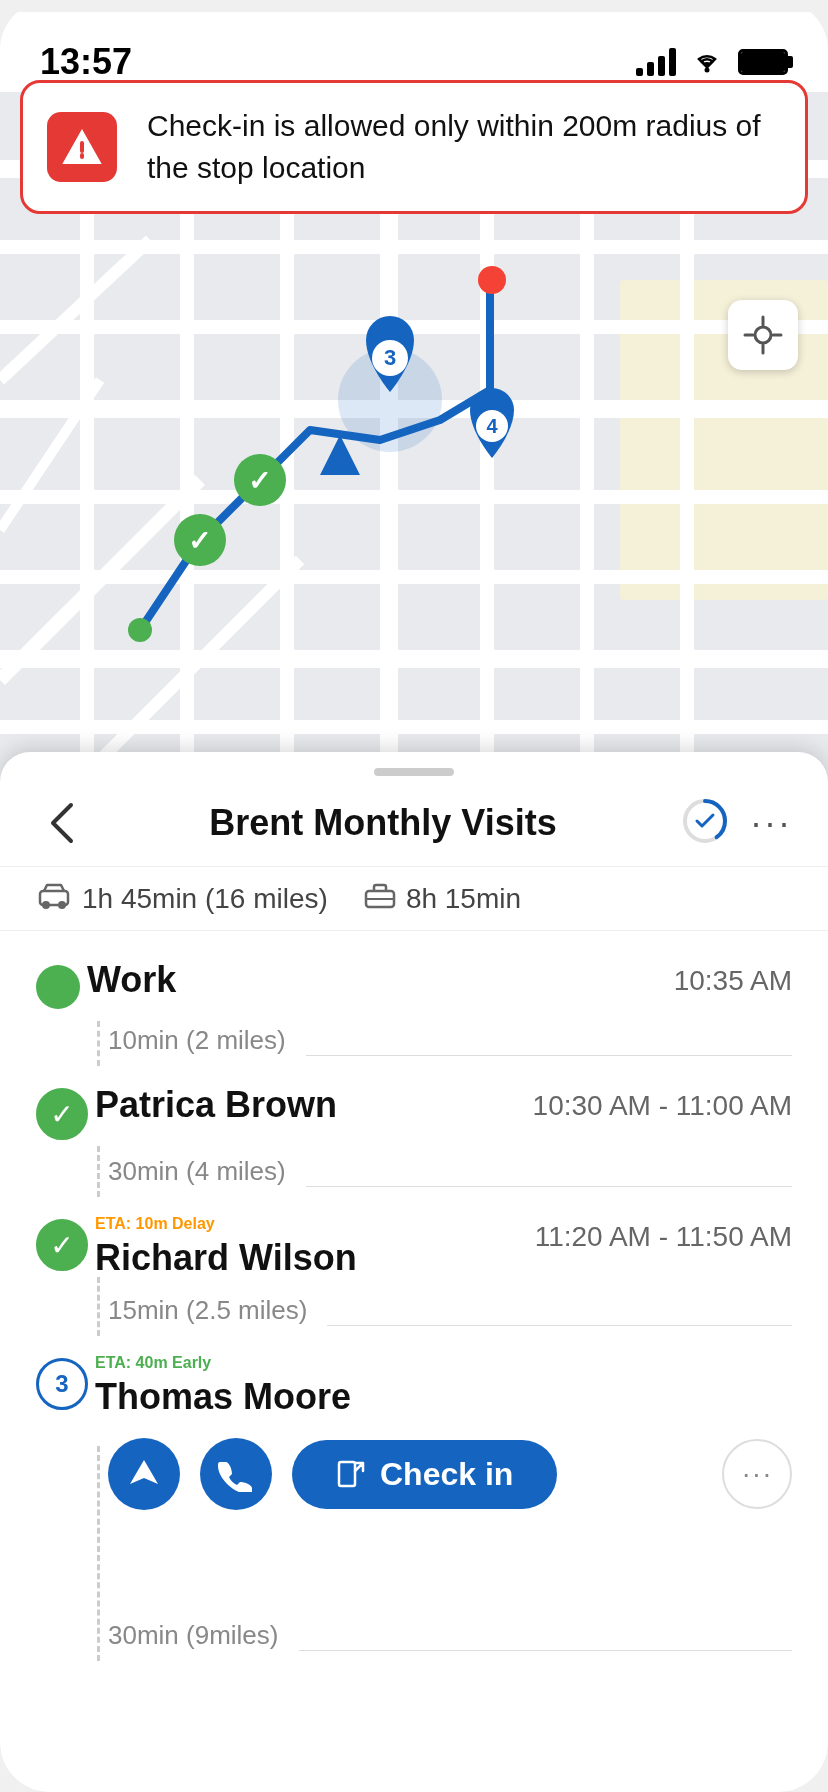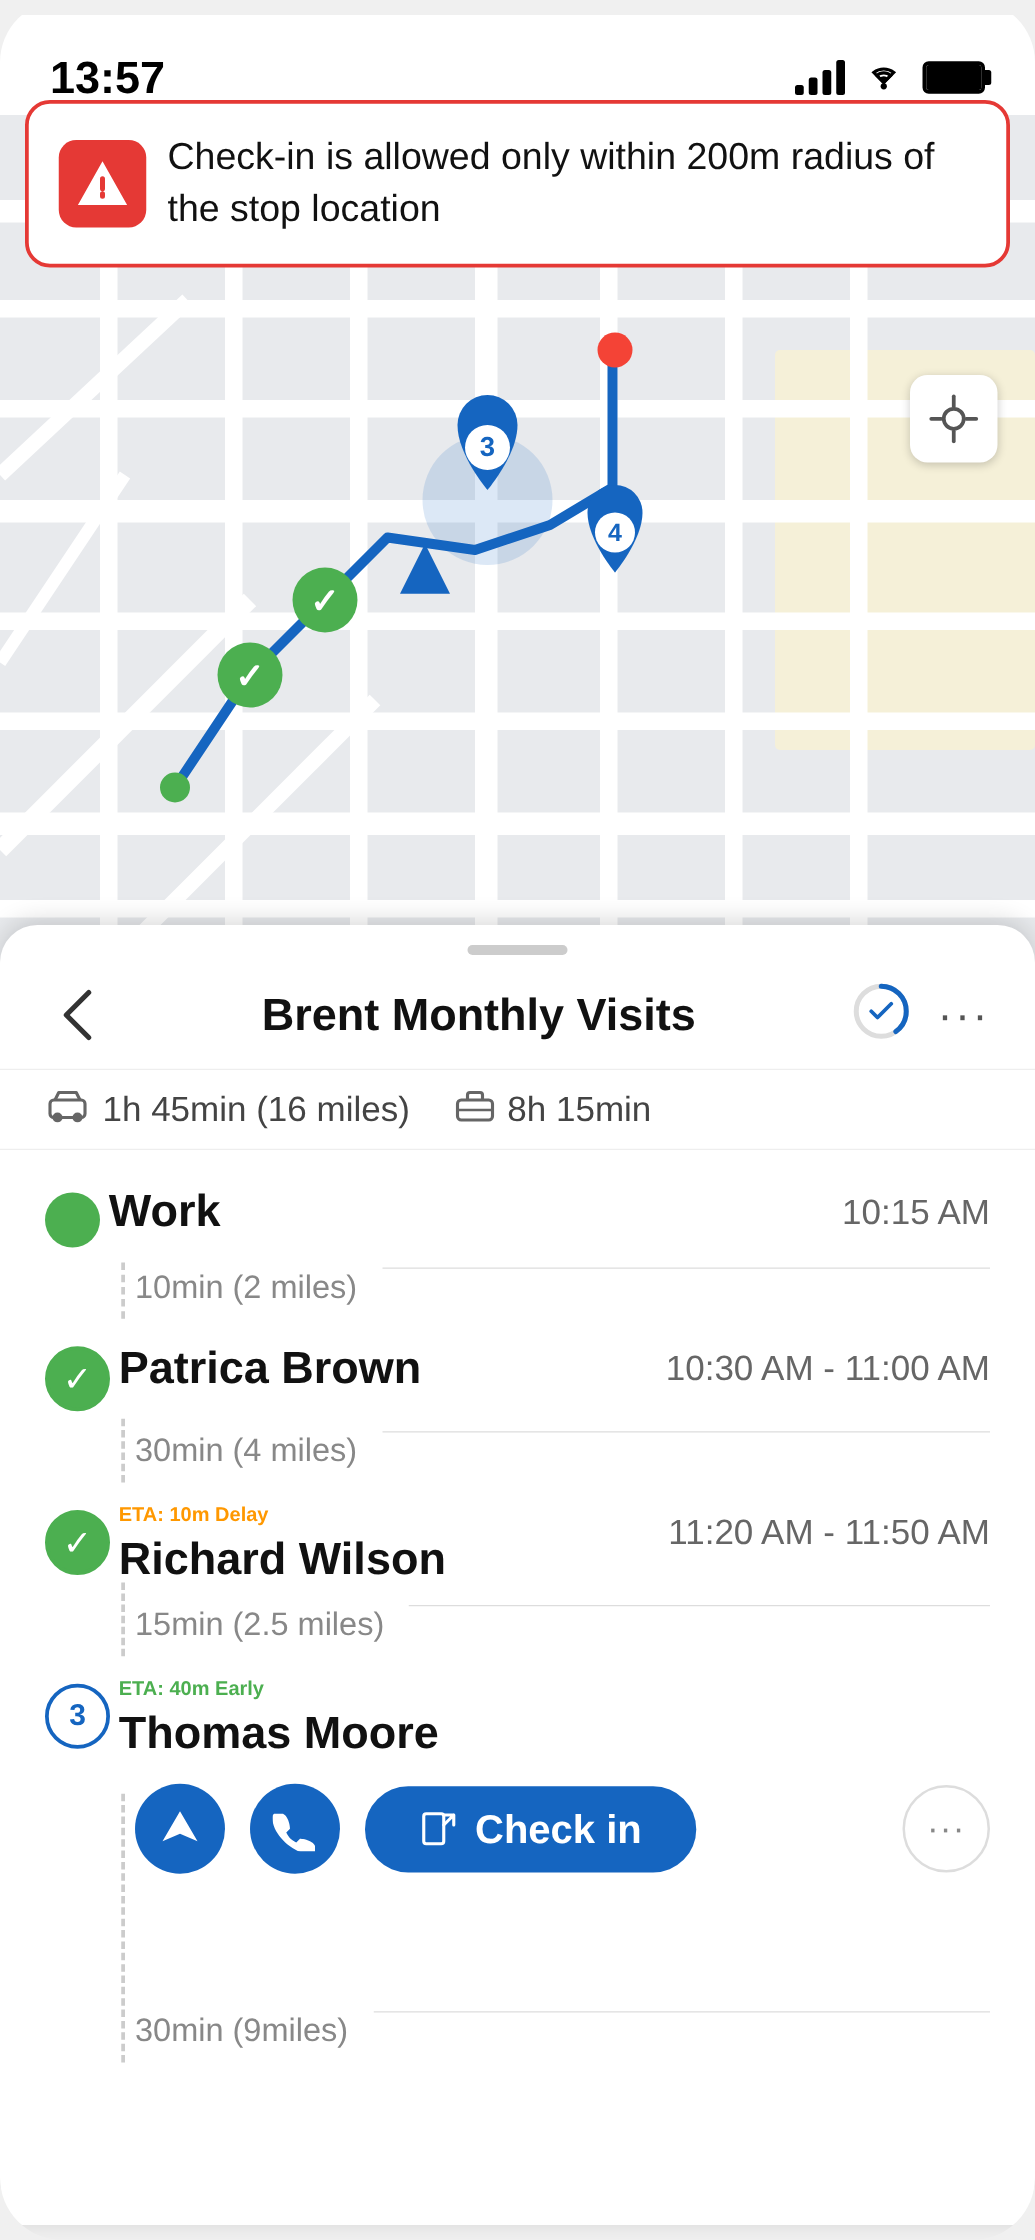--- a/index.html
+++ b/index.html
@@ -93,21 +93,21 @@
       position: absolute;
       top: 80px;
       left: 20px;
       right: 20px;
       background: white;
       border: 3px solid #e53935;
       border-radius: 20px;
       padding: 22px 24px;
       display: flex;
       align-items: center;
-      gap: 17px;
+      gap: 30px;
       z-index: 200;
     }
 
     .alert-icon-wrap {
       width: 70px;
       height: 70px;
       background: #e53935;
       border-radius: 14px;
       display: flex;
       align-items: center;
@@ -150,21 +150,21 @@
       display: flex;
       align-items: center;
       justify-content: center;
       box-shadow: 0 2px 8px rgba(0,0,0,0.2);
       z-index: 50;
     }
 
     
     .bottom-sheet {
       position: absolute;
-      bottom: 12px;
+      bottom: 0;
       left: 0;
       right: 0;
       height: 1040px;
       background: white;
       border-radius: 30px 30px 0 0;
       box-shadow: 0 -4px 20px rgba(0,0,0,0.15);
       z-index: 150;
       overflow: hidden;
     }
 
@@ -332,21 +332,21 @@
       position: absolute;
       left: 61px;
       top: 90px;
       bottom: -10px;
       width: 2px;
       border-left: 3px dashed #ccc;
     }
 
     .distance-row {
       display: flex;
-      align-items: flex-start;
+      align-items: flex-end;
       gap: 20px;
       padding: 16px 0 0 72px;
     }
 
     .distance-text {
       font-size: 26px;
       color: #888;
     }
 
     .distance-line {
@@ -564,21 +564,21 @@
   <div class="stop-list">
 
     <div class="stop-item" style="position:relative;">
       <div class="stop-row">
         <div class="stop-left">
           <div class="stop-marker green-dot" style="width:44px;height:44px;border-radius:50%;background:#4caf50;margin-top:6px;flex-shrink:0;"></div>
           <div class="stop-info">
             <span class="stop-name">Work</span>
           </div>
         </div>
-        <span class="stop-time">10:15 AM</span>
+        <span class="stop-time">10:35 AM</span>
       </div>
       <div class="dashed-line"></div>
       <div class="distance-row">
         <span class="distance-text">10min (2 miles)</span>
         <div class="distance-line"></div>
       </div>
     </div>
 
     <div class="stop-item" style="position:relative;">
       <div class="stop-row">

